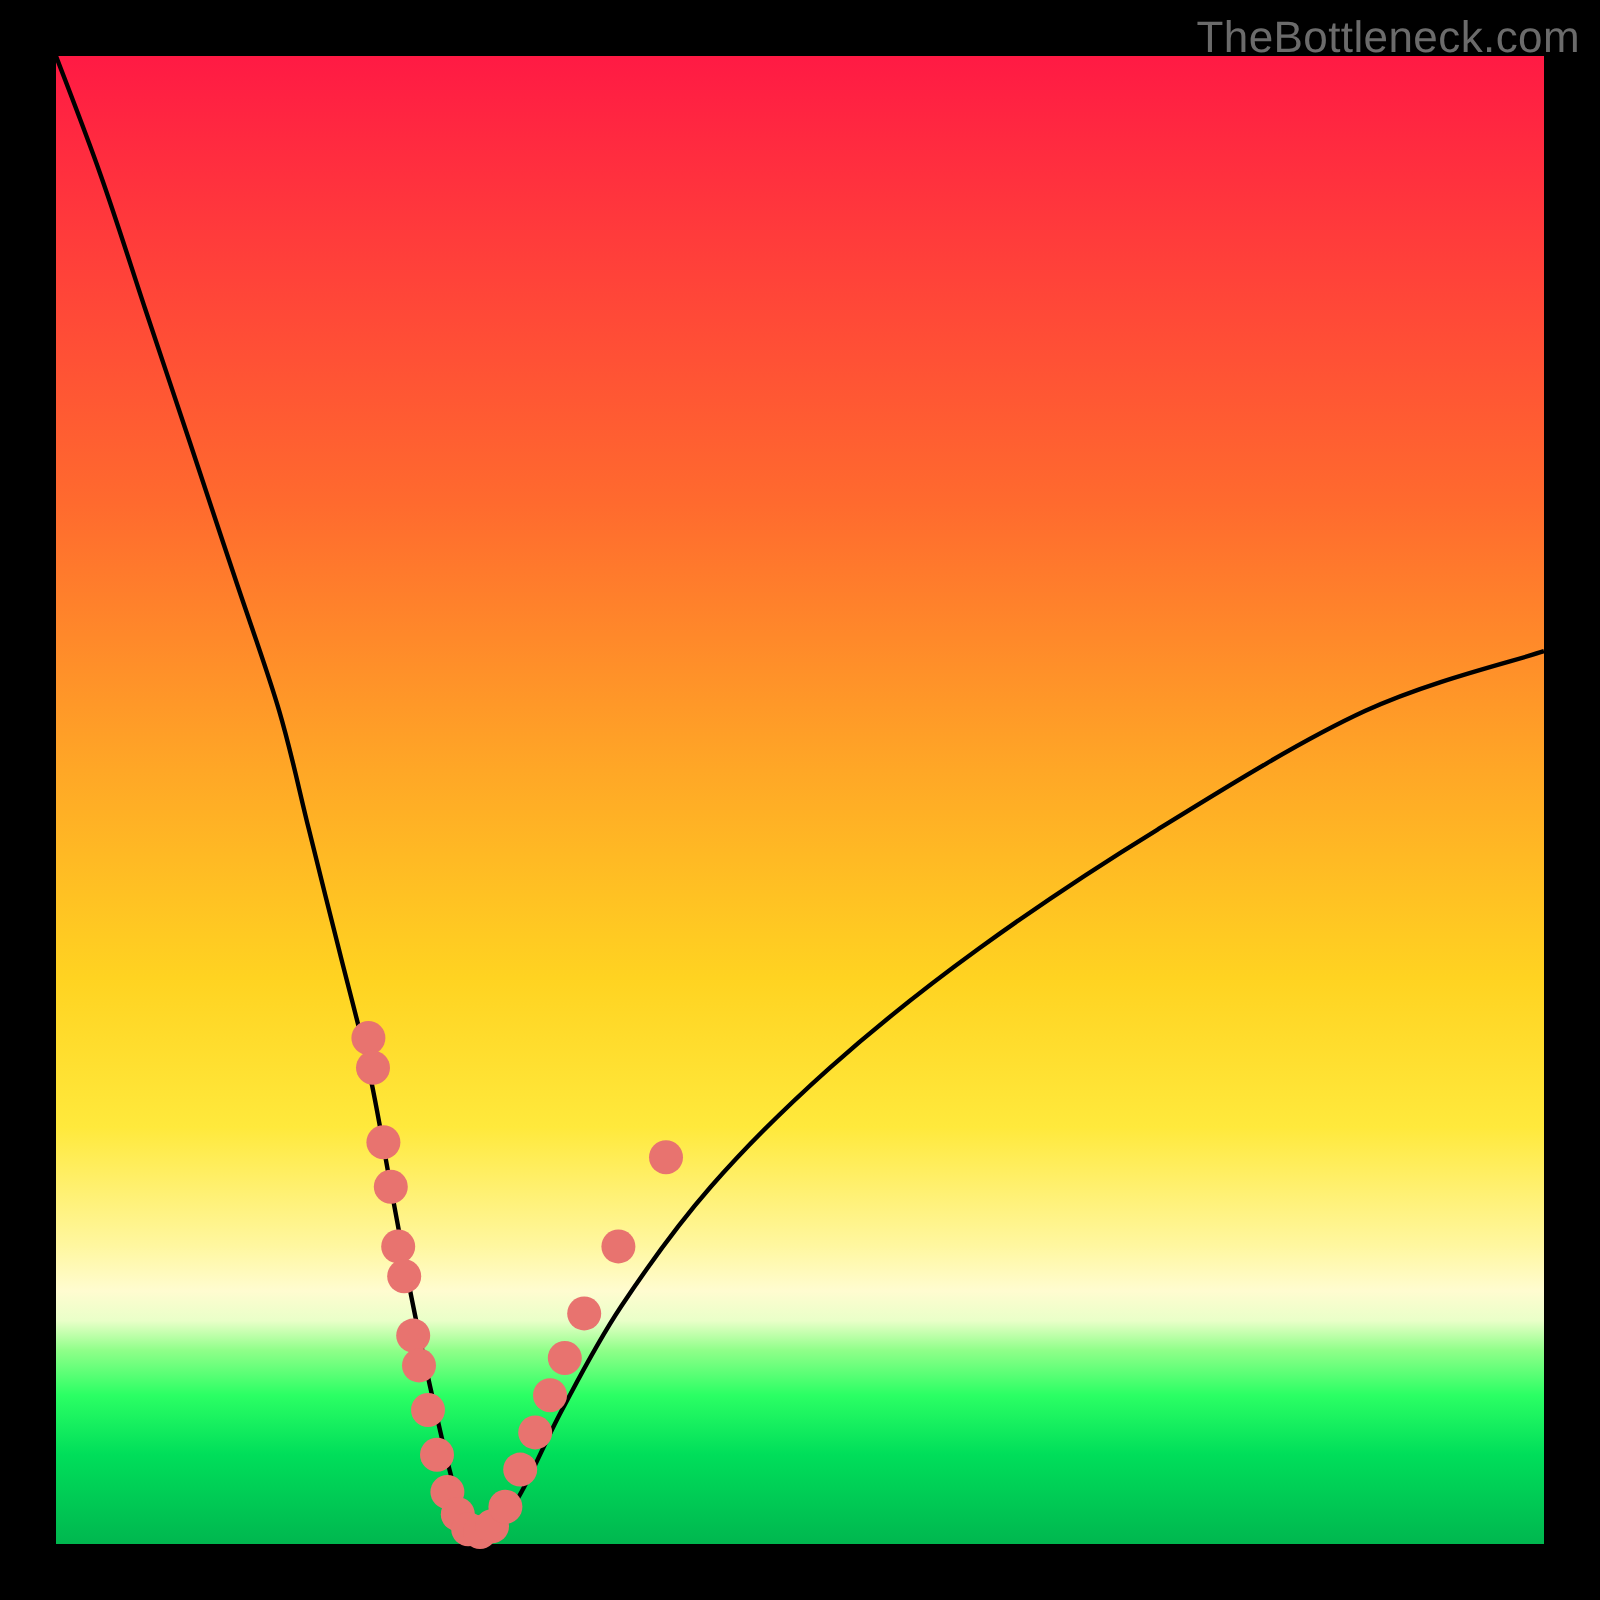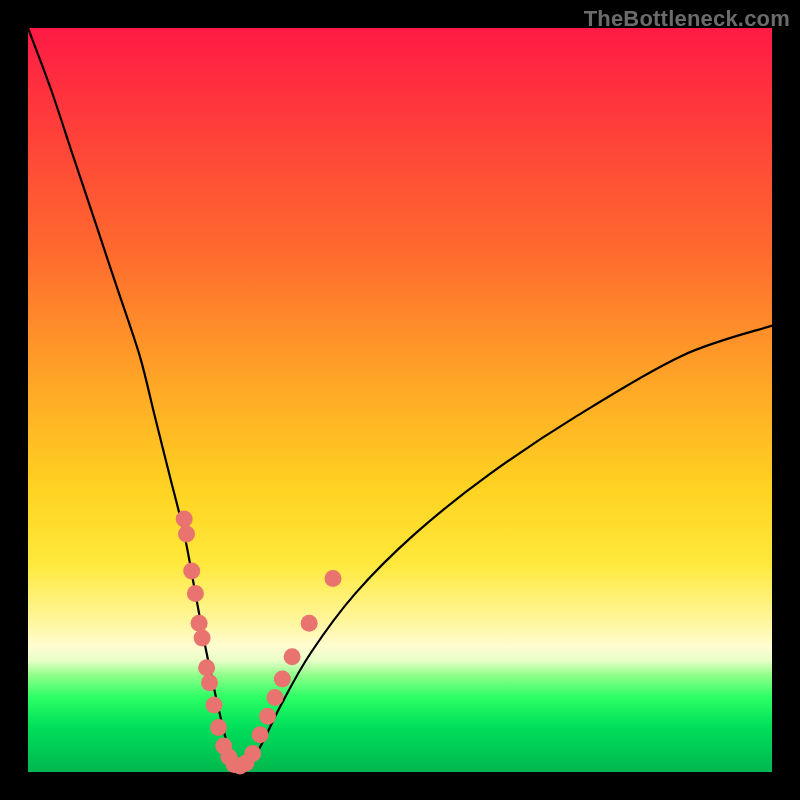--- a/index.html
+++ b/index.html
@@ -11,21 +11,20 @@
     overflow: hidden;
     font-family: Arial, Helvetica, sans-serif;
   }
   .frame {
     position: absolute;
     left: 0;
     top: 0;
     width: 800px;
     height: 800px;
     background: #000;
-    font-weight: bold;
   }
   .plot {
     position: absolute;
     left: 28px;
     top: 28px;
     width: 744px;
     height: 744px;
     
     background: linear-gradient(
       to bottom,

